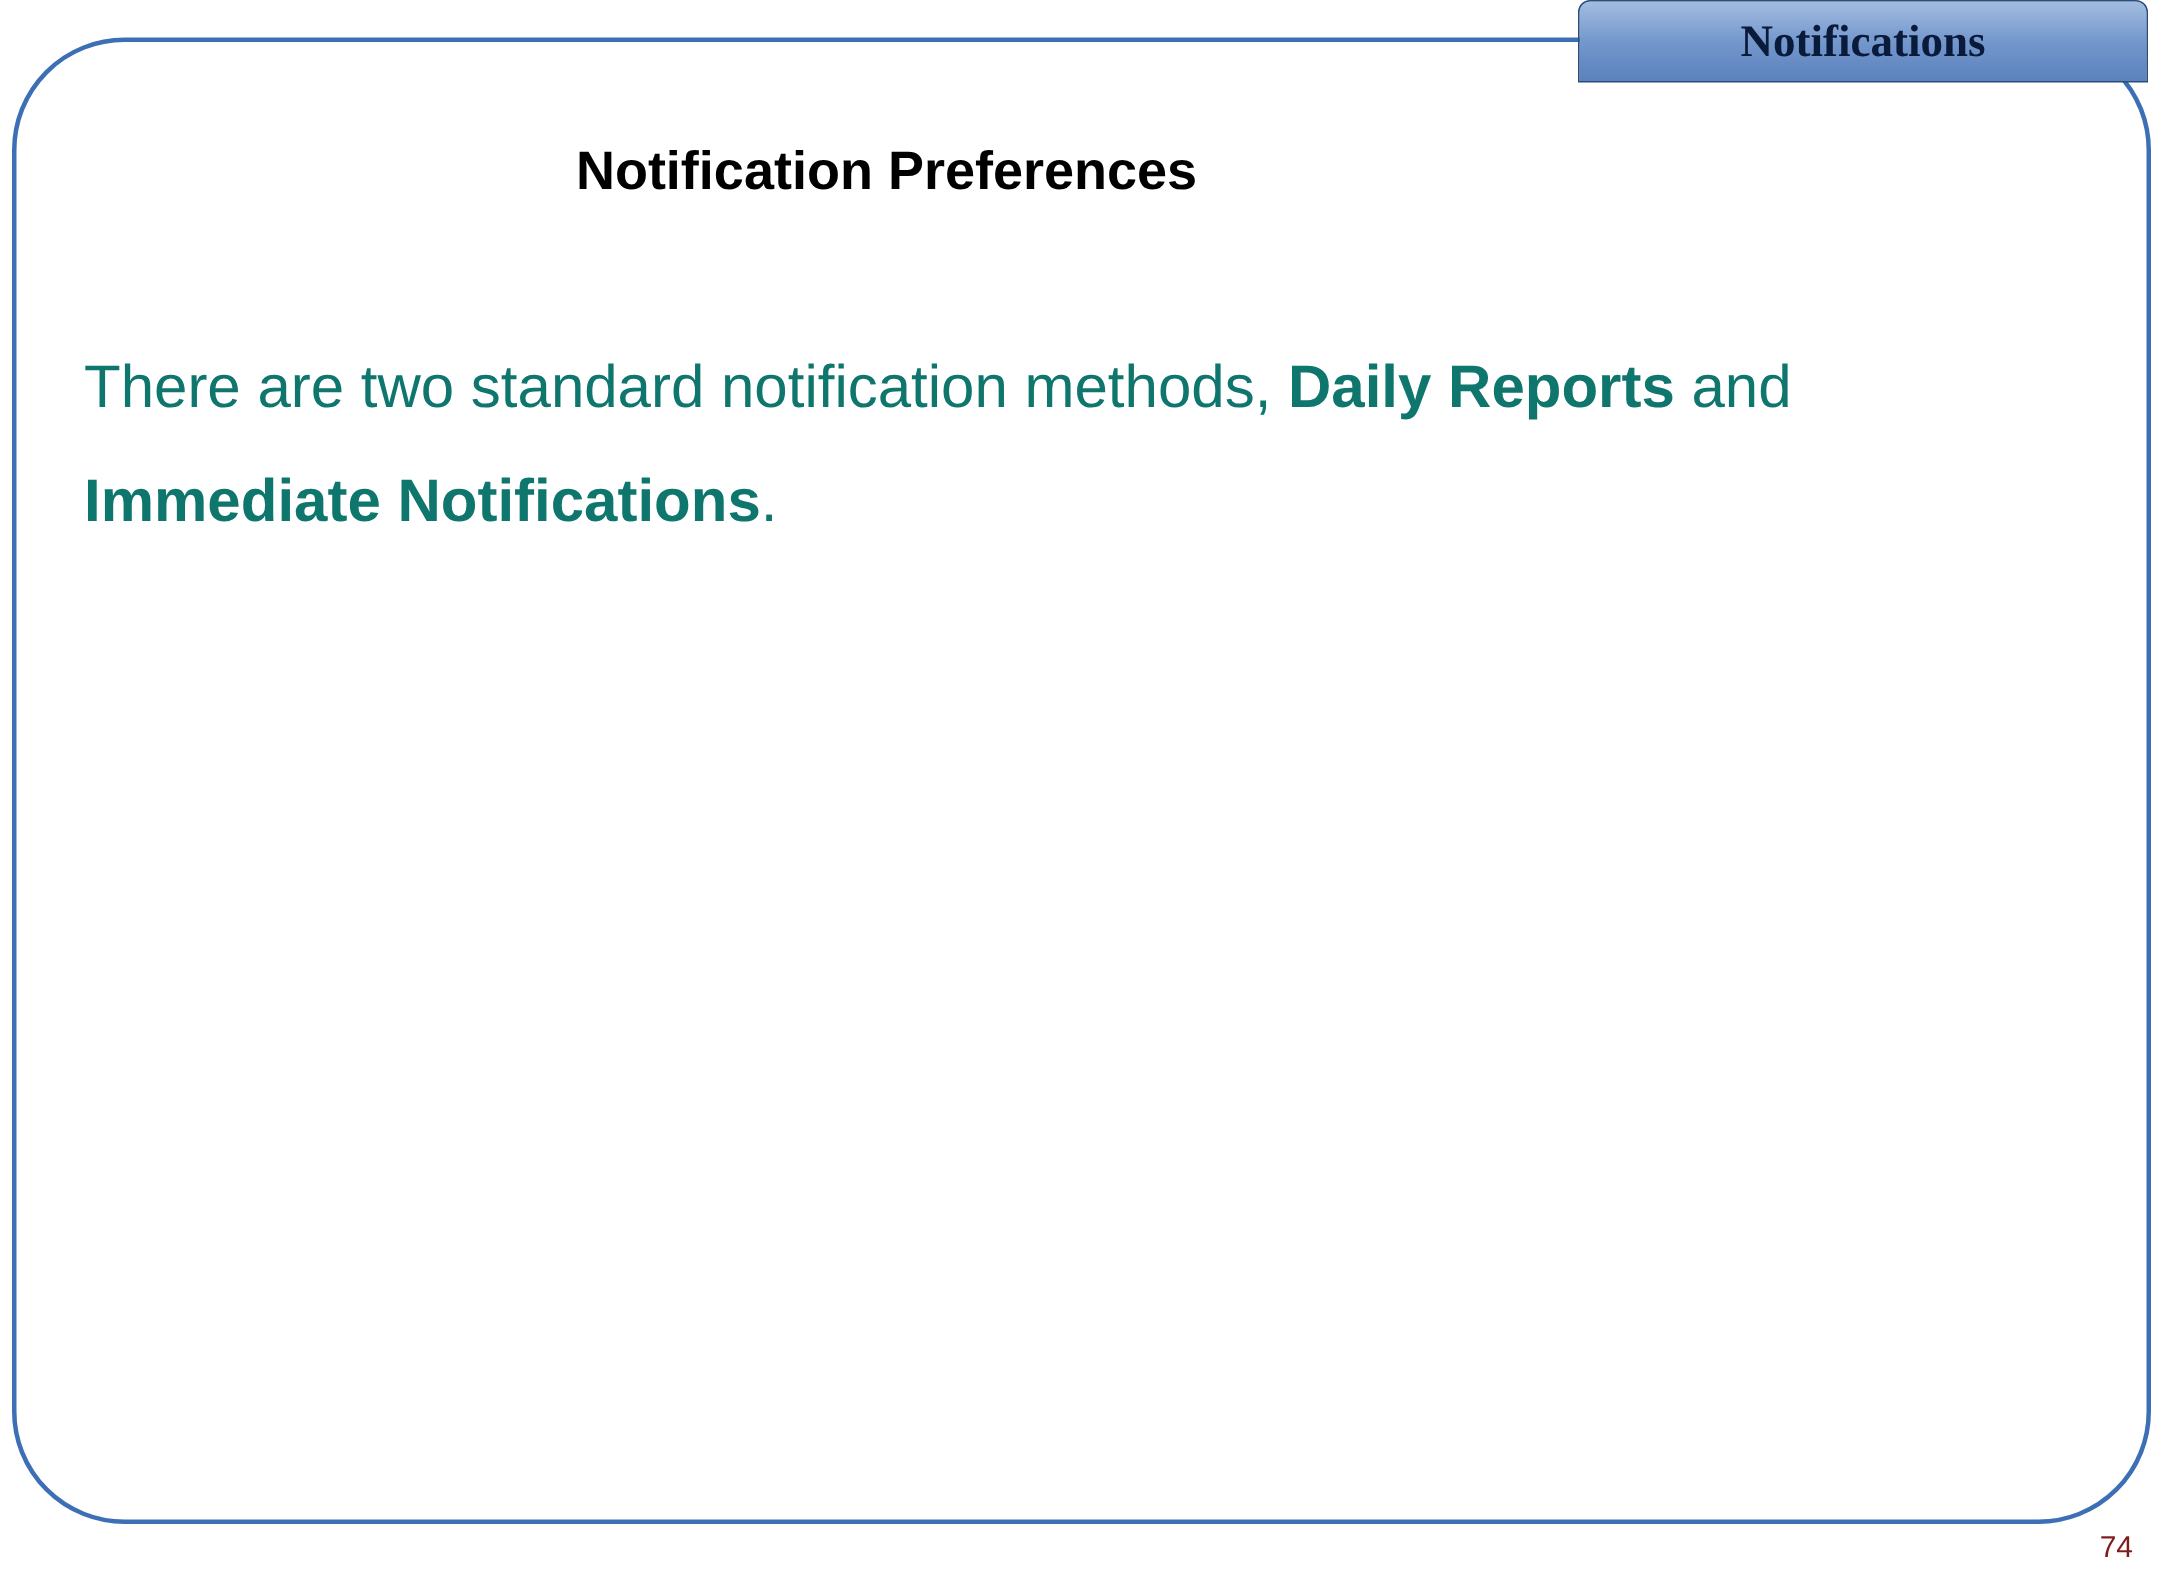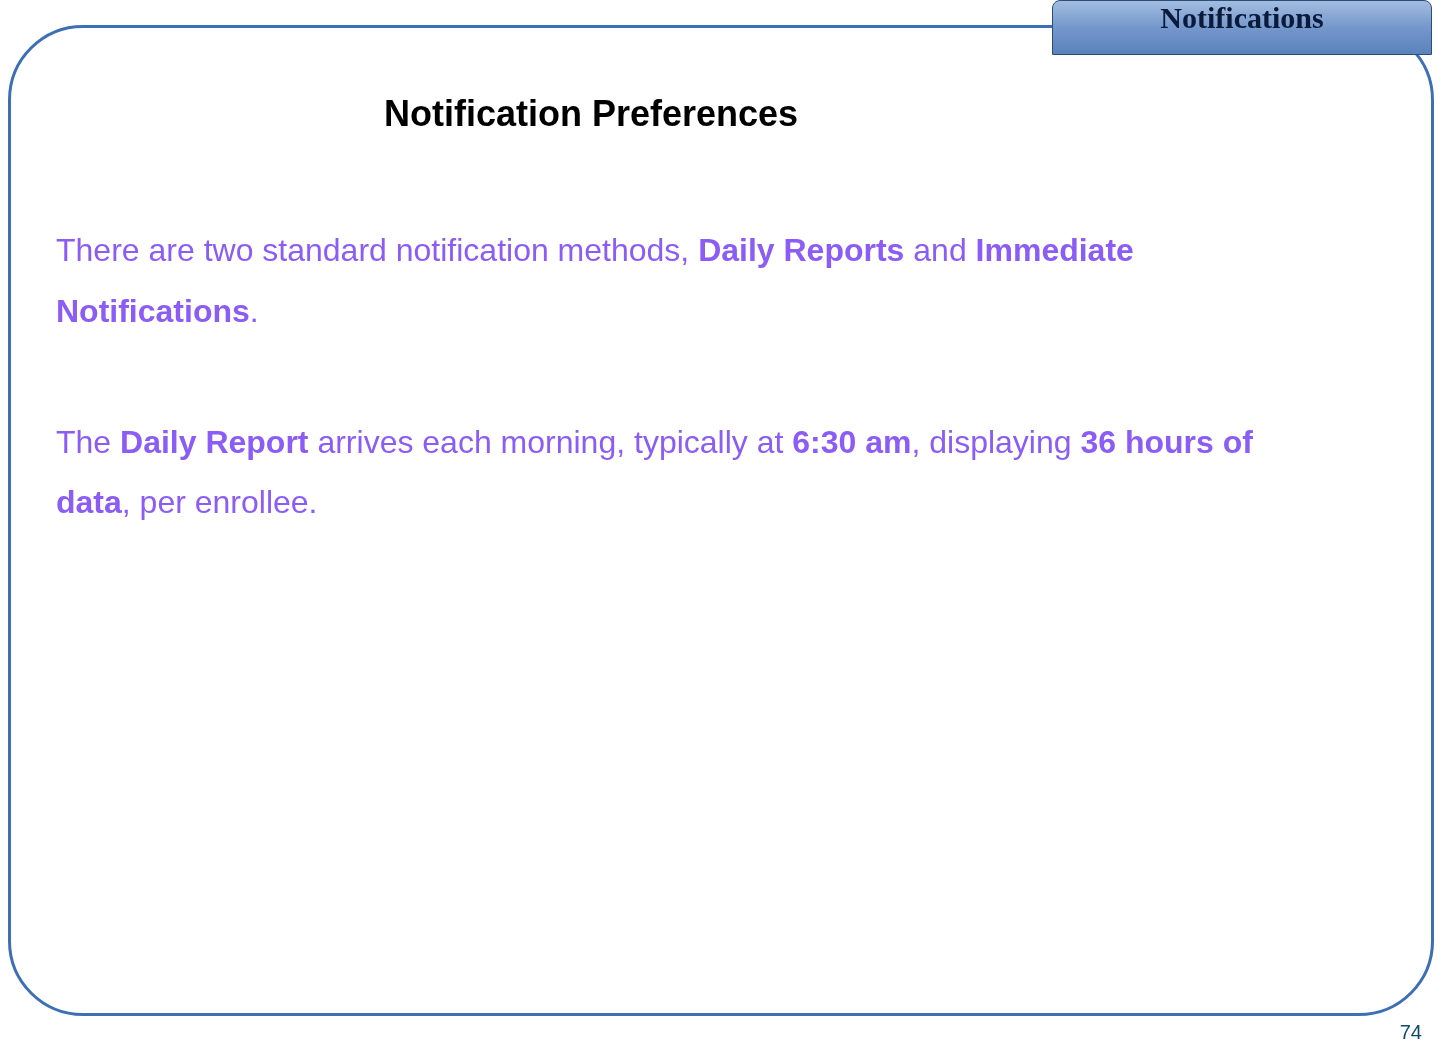--- a/index.html
+++ b/index.html
@@ -31,20 +31,21 @@
     .tab-badge {
       position: absolute;
       top: 0;
       right: 10px;
       width: 380px;
       height: 55px;
       background: linear-gradient(to bottom, #a3bde0 0%, #7497cc 50%, #5b82bd 100%);
       border: 1px solid #2a4d7a;
       border-radius: 8px 8px 0 0;
       display: flex;
+      align-items: center;
       justify-content: center;
       z-index: 10;
     }
     
     .tab-badge-text {
       font-family: Georgia, 'Times New Roman', serif;
       font-size: 30px;
       font-weight: bold;
       color: #0a1a3a;
     }
@@ -53,58 +54,55 @@
       font-size: 36px;
       font-weight: bold;
       color: #000;
       text-align: center;
       margin-top: 15px;
       margin-bottom: 85px;
       margin-left: -260px;
     }
     
     .body-text {
-      font-size: 32px;
-      color: #8b5cf6;
+      font-size: 40px;
+      color: #0f766e;
       line-height: 1.9;
       padding-left: 5px;
       padding-right: 60px;
     }
     
     .body-text p {
       margin-bottom: 70px;
     }
     
     .body-text b {
       font-weight: bold;
     }
     
     .page-number {
       position: absolute;
       bottom: 12px;
       right: 20px;
       font-size: 20px;
-      color: #0c4a6e;
+      color: #7f1d1d;
     }
   </style>
 </head>
 <body>
 
 <div class="tab-badge">
   <span class="tab-badge-text">Notifications</span>
 </div>
 
 <div class="content-frame">
   <h1 class="page-title">Notification Preferences</h1>
 
   <div class="body-text">
     <p>
       <span>There are two standard notification methods, </span><b>Daily Reports</b><span> and </span><b>Immediate Notifications</b><span>.</span>
     </p>
 
-    <p>
-      <span>The </span><b>Daily Report</b><span> arrives each morning, typically at </span><b>6:30 am</b><span>, displaying </span><b>36 hours of data</b><span>, per enrollee.</span>
-    </p>
 
   </div>
 </div>
 
 <div class="page-number">74</div>
 
 </body></html>

